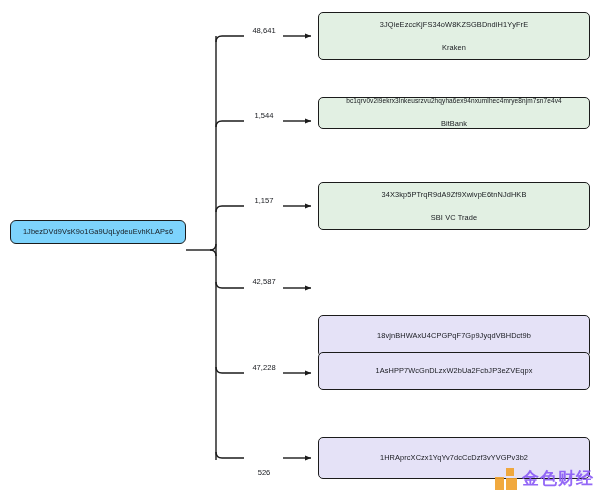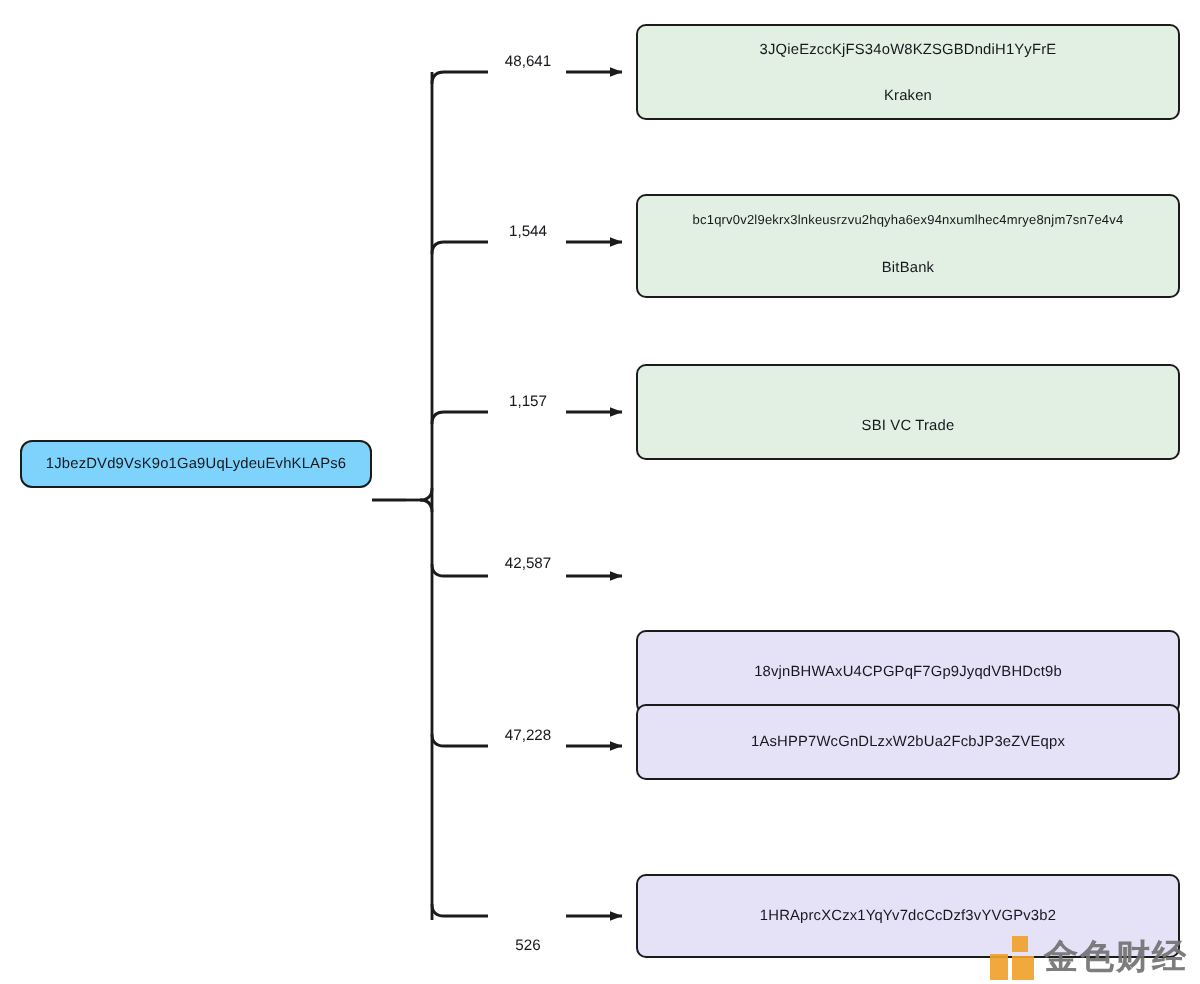--- a/index.html
+++ b/index.html
@@ -56,21 +56,21 @@
     background: #e2f0e3;
   }
   .node-plain {
     background: #e5e2f7;
   }
   .node-col {
     left: 318px;
     width: 272px;
   }
   .n0 { top: 12px;  height: 48px; }
-  .n1 { top: 97px;  height: 52px; }
+  .n1 { top: 97px;  height: 32px; }
   .n2 { top: 182px; height: 48px; }
   .n3 { top: 267px; height: 42px; margin-top: 48px; }
   .n4 { top: 352px; height: 38px; }
   .n5 { top: 437px; height: 42px; }
 
   .addr {
     font-size: 7.4px;
     white-space: nowrap;
   }
   .addr-small {
@@ -106,21 +106,21 @@
     display: block;
     background: #f0a22e;
   }
   .wm-mark i.b1 { left: 0;   top: 9px;  width: 9px;  height: 13px; }
   .wm-mark i.b2 { left: 11px; top: 0;   width: 8px;  height: 8px; }
   .wm-mark i.b3 { left: 11px; top: 10px; width: 11px; height: 12px; }
   .wm-text {
     font-family: "DejaVu Sans", sans-serif;
     font-size: 17px;
     font-weight: bold;
-    color: #737373;
+    color: #8b5cf6;
     letter-spacing: 1px;
   }
 </style>
 </head>
 <body>
 
 <div id="diagram-root">
 
   <svg class="edges" viewBox="0 0 600 492">
     <defs>
@@ -163,20 +163,21 @@
     <span class="addr">3JQieEzccKjFS34oW8KZSGBDndiH1YyFrE</span>
     <span class="label-name">Kraken</span>
   </div>
 
   <div class="node node-col node-exch n1">
     <span class="addr addr-small">bc1qrv0v2l9ekrx3lnkeusrzvu2hqyha6ex94nxumlhec4mrye8njm7sn7e4v4</span>
     <span class="label-name">BitBank</span>
   </div>
 
   <div class="node node-col node-exch n2">
+    <span class="addr">34X3kp5PTrqR9dA9Zf9XwivpE6tnNJdHKB</span>
     <span class="label-name">SBI VC Trade</span>
   </div>
 
   <div class="node node-col node-plain n3">
     <span class="addr">18vjnBHWAxU4CPGPqF7Gp9JyqdVBHDct9b</span>
   </div>
 
   <div class="node node-col node-plain n4">
     <span class="addr">1AsHPP7WcGnDLzxW2bUa2FcbJP3eZVEqpx</span>
   </div>

